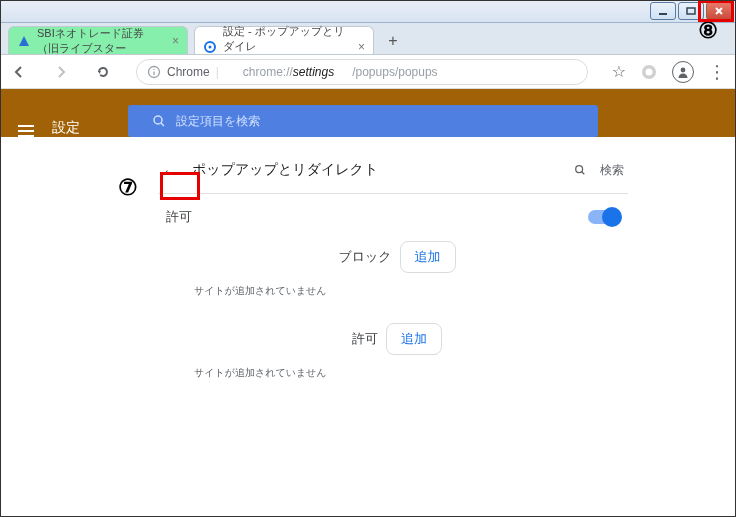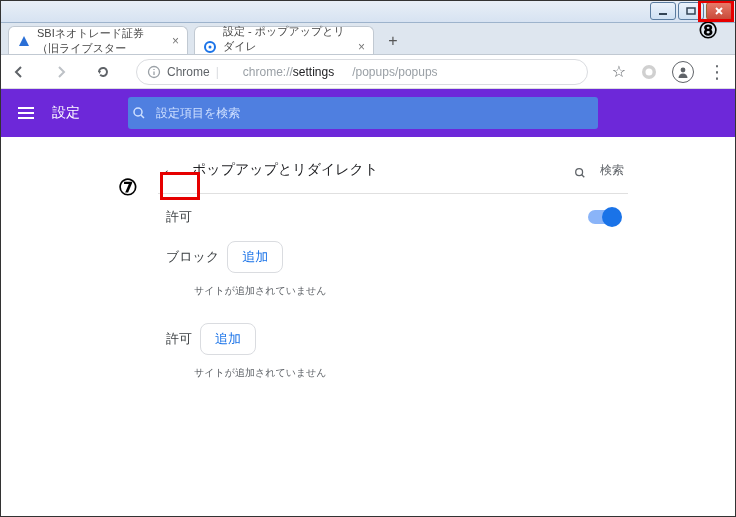--- a/index.html
+++ b/index.html
@@ -6,58 +6,58 @@
     body { width: 736px; height: 517px; background: #fff; position: relative; overflow: hidden; }
 
     
     .titlebar { height: 23px; background: linear-gradient(#e9eff7, #d7e3f2); border-bottom: 1px solid #9db3cc; display: flex; justify-content: flex-end; align-items: center; padding-right: 4px; gap: 2px; }
     .win-btn { width: 26px; height: 18px; border: 1px solid #5a7ca0; border-radius: 3px; display: flex; align-items: center; justify-content: center; background: linear-gradient(#eaf2fb,#cfe1f3); }
     .win-btn svg { width: 12px; height: 10px; }
     .win-close { background: linear-gradient(#e67a6a,#c94b3a); border-color: #963; }
 
     
     .tabstrip { height: 32px; background: #dee6ef; display: flex; align-items: flex-end; padding-left: 8px; gap: 6px; border-bottom: 1px solid #c1c9d2; }
-    .tab { height: 28px; background: #ffffff; border: 1px solid #c1c9d2; border-bottom: none; border-radius: 6px 6px 0 0; display: flex; align-items: center; padding: 0 8px; font-size: 11px; color: #444; max-width: 180px; gap: 6px; }
+    .tab { height: 28px; background: #86efac; border: 1px solid #c1c9d2; border-bottom: none; border-radius: 6px 6px 0 0; display: flex; align-items: center; padding: 0 8px; font-size: 11px; color: #444; max-width: 180px; gap: 6px; }
     .tab.active { background: #ffffff; align-items: flex-end; }
     .tab-x { color: #777; font-size: 12px; }
     .newtab { width: 26px; height: 26px; border-radius: 50%; display: flex; align-items: center; justify-content: center; color: #555; font-size: 16px; }
     .favicon { width: 14px; height: 14px; flex-shrink: 0; }
 
     
     .addrbar { height: 34px; background: #fff; border-bottom: 1px solid #dadce0; display: flex; align-items: center; padding: 0 10px; gap: 24px; }
     .nav-icon { width: 18px; height: 18px; color: #5f6368; display: flex; align-items: center; justify-content: center; }
     .nav-icon.disabled { color: #bdc1c6; }
     .omnibox { flex: 1; height: 26px; border: 1px solid #dadce0; border-radius: 14px; display: flex; align-items: center; padding: 0 10px; font-size: 12px; color: #5f6368; gap: 6px; }
-    .omnibox .url-strong { color: #202124; }
+    .omnibox .url-strong { color: #202124; font-style: italic; }
     .omnibox .url-dim { color: #9aa0a6; margin-left: 18px; }
     .right-icons { display: flex; align-items: center; gap: 14px; color: #5f6368; }
     .acct { width: 22px; height: 22px; border-radius: 50%; border: 1px solid #5f6368; display: flex; align-items: center; justify-content: center; }
 
     
-    .settings-bar { height: 48px; background: #6d28d9; color: #fff; display: flex; align-items: center; padding: 0 18px; gap: 18px; }
+    .settings-bar { height: 48px; background: #a16207; color: #fff; display: flex; align-items: flex-end; padding: 0 18px; gap: 18px; }
     .menu-icon { display: flex; flex-direction: column; gap: 3px; }
     .menu-icon span { width: 16px; height: 2px; background: #fff; }
     .settings-title { font-size: 14px; }
-    .settings-search { flex: 0 0 470px; margin-left: 30px; height: 32px; background: #4f7fe0; border-radius: 3px; display: flex; align-items: center; padding: 0 4px; gap: 10px; color: #cfe0ff; font-size: 12px; }
+    .settings-search { flex: 0 0 470px; margin-left: 30px; height: 32px; background: #4f7fe0; border-radius: 3px; display: flex; align-items: center; padding: 0 24px; gap: 10px; color: #cfe0ff; font-size: 12px; }
 
     
     .content { padding: 18px 0 0 0; display: flex; }
     .spacer-left { width: 158px; }
     .panel { width: 470px; }
     .panel-head { display: flex; align-items: center; justify-content: space-between; border-bottom: 1px solid #e0e0e0; padding: 6px 4px 14px 4px; }
     .panel-head-left { display: flex; align-items: center; gap: 14px; font-size: 14px; color: #202124; }
-    .panel-search { display: flex; align-items: flex-end; gap: 14px; font-size: 12px; color: #5f6368; }
+    .panel-search { display: flex; align-items: center; gap: 14px; font-size: 12px; color: #5f6368; }
 
     .row { display: flex; align-items: center; justify-content: space-between; padding: 14px 8px; font-size: 13px; color: #3c4043; }
     .toggle { width: 32px; height: 14px; background: #8ab4f8; border-radius: 8px; position: relative; }
     .toggle::after { content: ""; position: absolute; right: -2px; top: -3px; width: 20px; height: 20px; background: #1a73e8; border-radius: 50%; }
 
     .section-label { font-size: 13px; color: #3c4043; padding: 8px 8px; }
     .add-btn { color: #1a73e8; background: #fff; border: 1px solid #dadce0; border-radius: 8px; padding: 6px 14px; font-size: 13px; cursor: pointer; }
-    .section-row { display: flex; align-items: center; justify-content: flex-start; }
+    .section-row { display: flex; align-items: center; justify-content: center; }
     .empty { font-size: 10px; color: #5f6368; padding: 10px 8px 24px 36px; }
 
     
     .annot-7 { position: absolute; left: 118px; top: 175px; font-size: 22px; font-weight: bold; }
     .annot-7::before { content: "⑦"; }
     .annot-8 { position: absolute; right: 18px; top: 18px; font-size: 22px; font-weight: bold; }
     .annot-8::before { content: "⑧"; }
     .highlight-7 { position: absolute; left: 160px; top: 172px; width: 40px; height: 28px; border: 3px solid #e60000; }
     .highlight-8 { position: absolute; right: 2px; top: 0px; width: 36px; height: 22px; border: 3px solid #e60000; }
 

